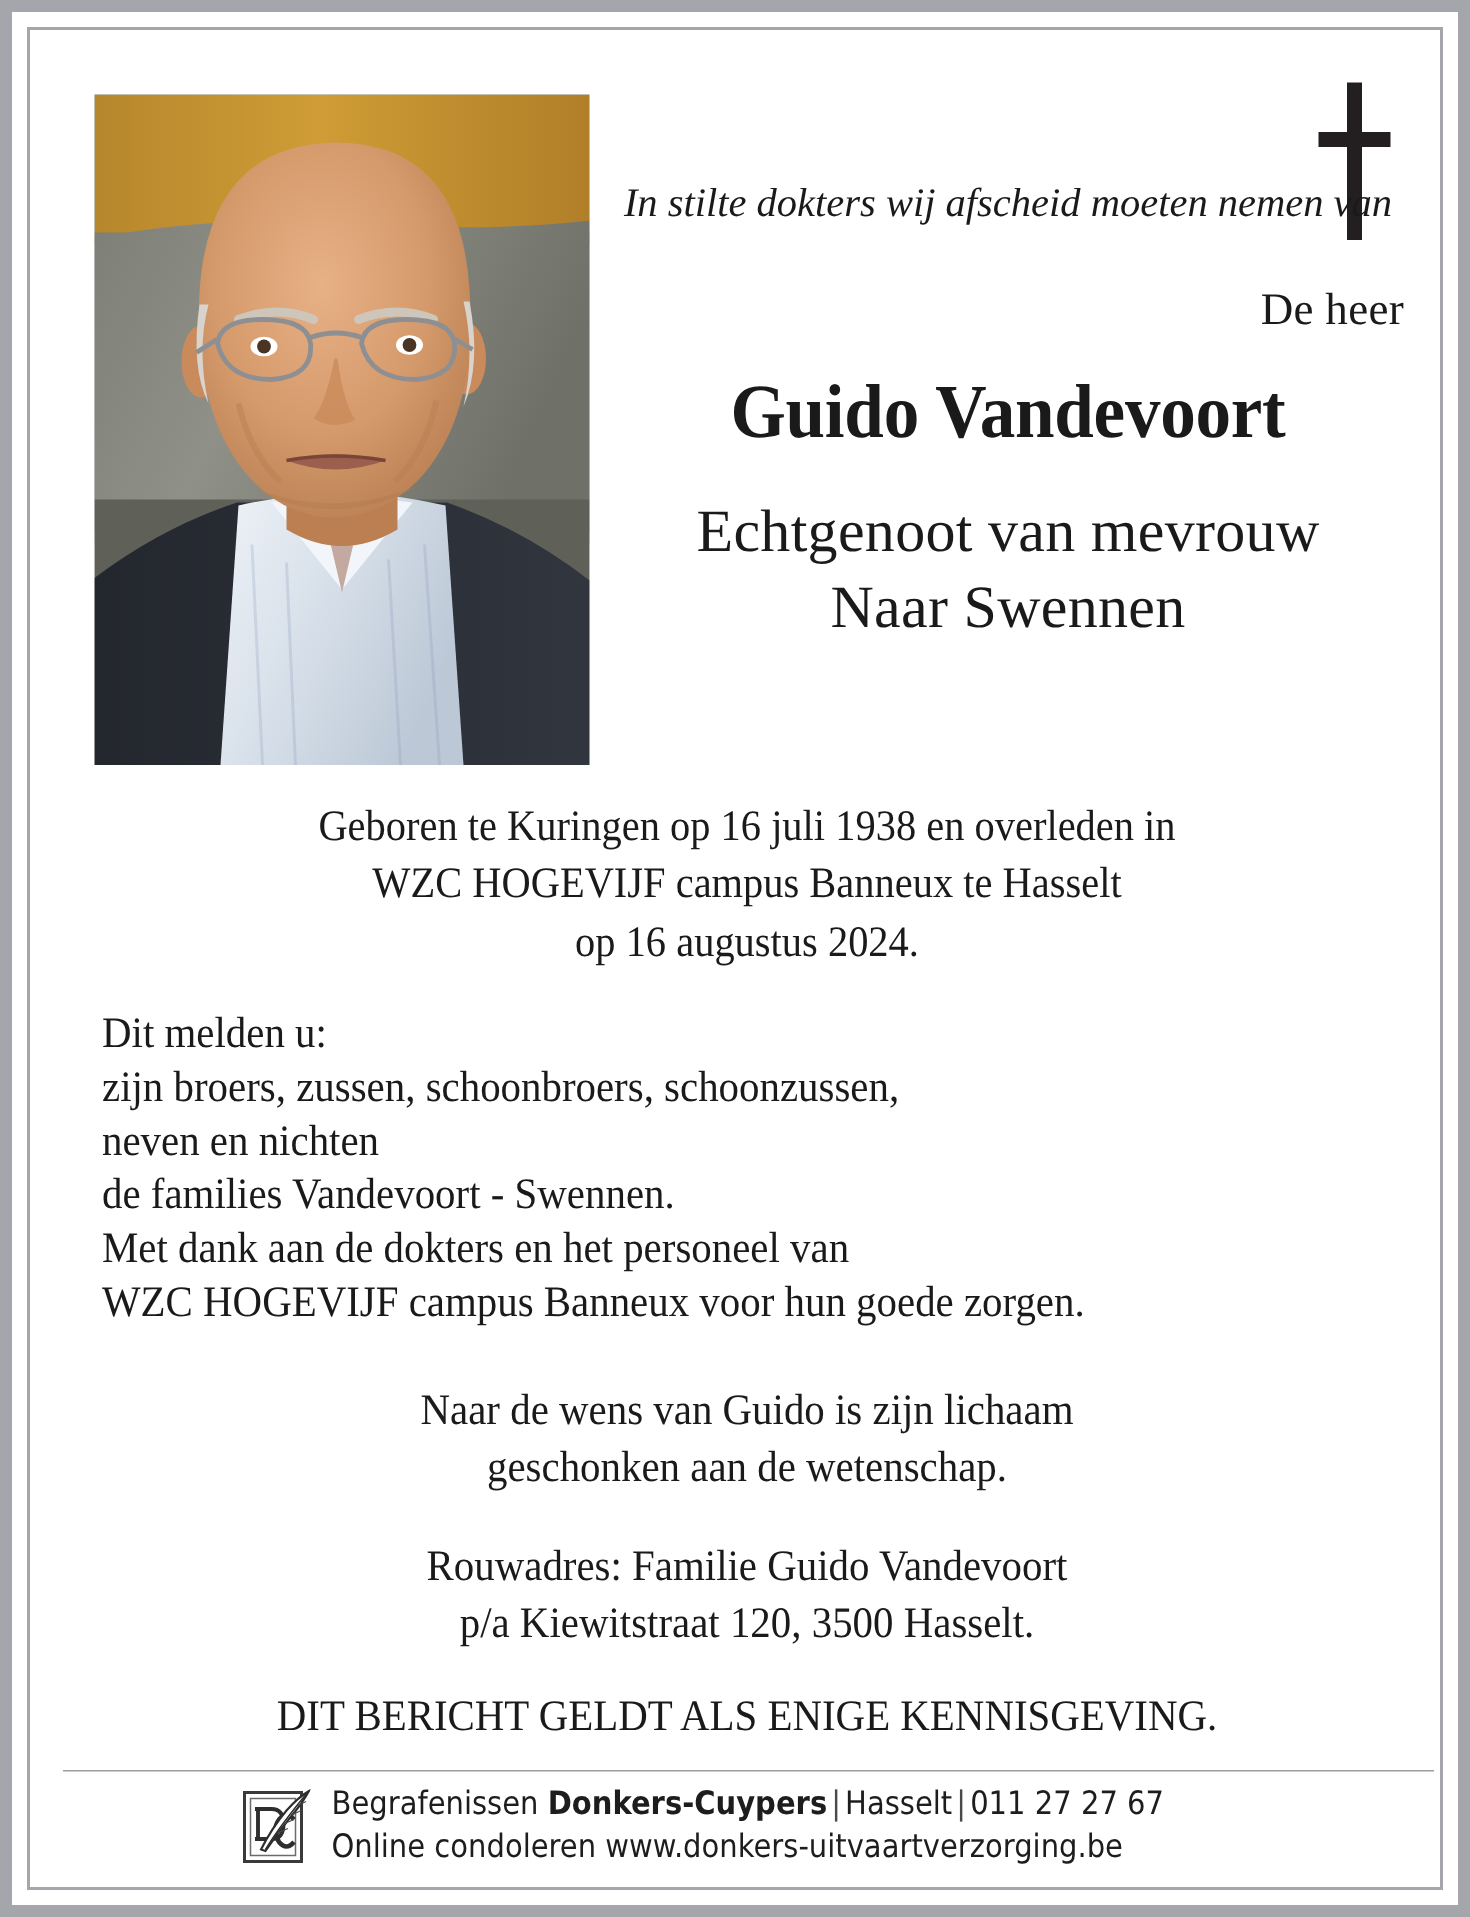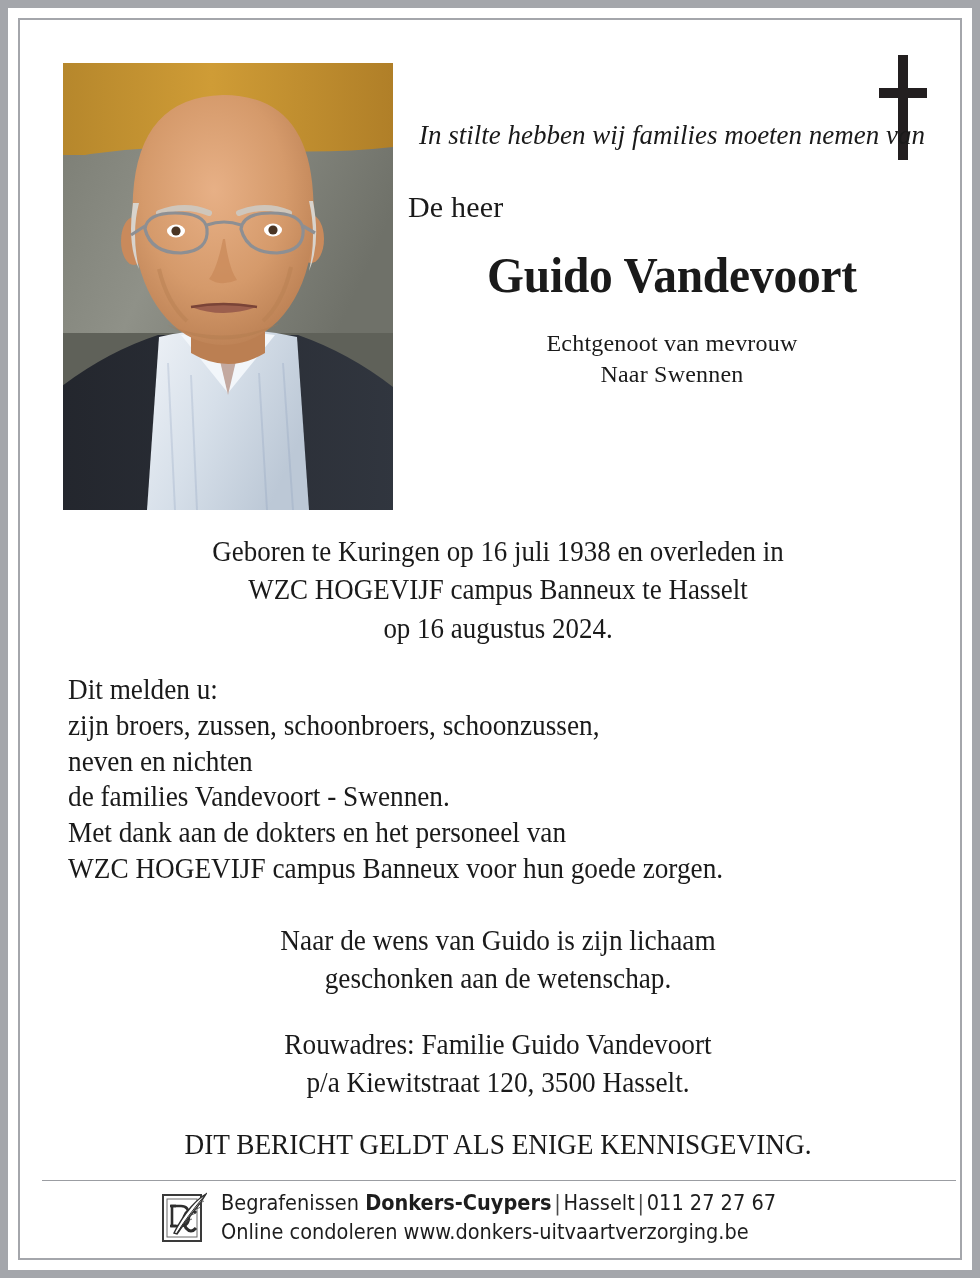--- a/index.html
+++ b/index.html
@@ -82,38 +82,38 @@
   }
   .intro {
     font-style: italic;
     font-size: 27px;
     line-height: 1.33;
     text-align: center;
     padding: 0 6px;
     margin-top: 55px;
   }
   .deheer {
-    text-align: left;
+    text-align: right;
     font-size: 30px;
     margin-top: 36px;
     letter-spacing: .2px;
   }
   .name {
     text-align: center;
     font-size: 51px;
     font-weight: bold;
     margin-top: 22px;
     letter-spacing: -0.2px;
     transform: scaleX(0.93);
     transform-origin: center;
     white-space: nowrap;
   }
   .spouse {
     text-align: center;
-    font-size: 24px;
+    font-size: 40px;
     line-height: 1.28;
     margin-top: 24px;
     letter-spacing: .2px;
   }
 
   
   .borndied {
     position: absolute;
     left: 52px;
     top: 524px;
@@ -289,21 +289,21 @@
         <path d="M128,244 Q160,236 194,244 Q160,256 128,244 Z" fill="#9c5f4d"></path>
         <path d="M128,244 Q160,238 194,244" stroke="#7a4437" stroke-width="2.4" fill="none"></path>
 
         <path d="M96,206 Q104,240 124,258" stroke="#b87f52" stroke-width="4" fill="none" opacity="0.5"></path>
         <path d="M228,204 Q220,240 200,258" stroke="#b87f52" stroke-width="4" fill="none" opacity="0.5"></path>
         <path d="M104,262 Q160,292 218,260 Q160,284 104,262 Z" fill="#b07a4e" opacity="0.4"></path>
       </svg>
     </div>
 
     <div class="head-col">
-      <div class="intro">In stilte hebben wij families moeten nemen van</div>
+      <div class="intro">In stilte dokters wij afscheid moeten nemen van</div>
       <div class="deheer">De heer</div>
       <div class="name">Guido Vandevoort</div>
       <div class="spouse">
         <div>Echtgenoot van mevrouw</div>
         <div>Naar Swennen</div>
       </div>
     </div>
 
     <div class="borndied">
       <div>Geboren te Kuringen op 16 juli 1938 en overleden in</div>

